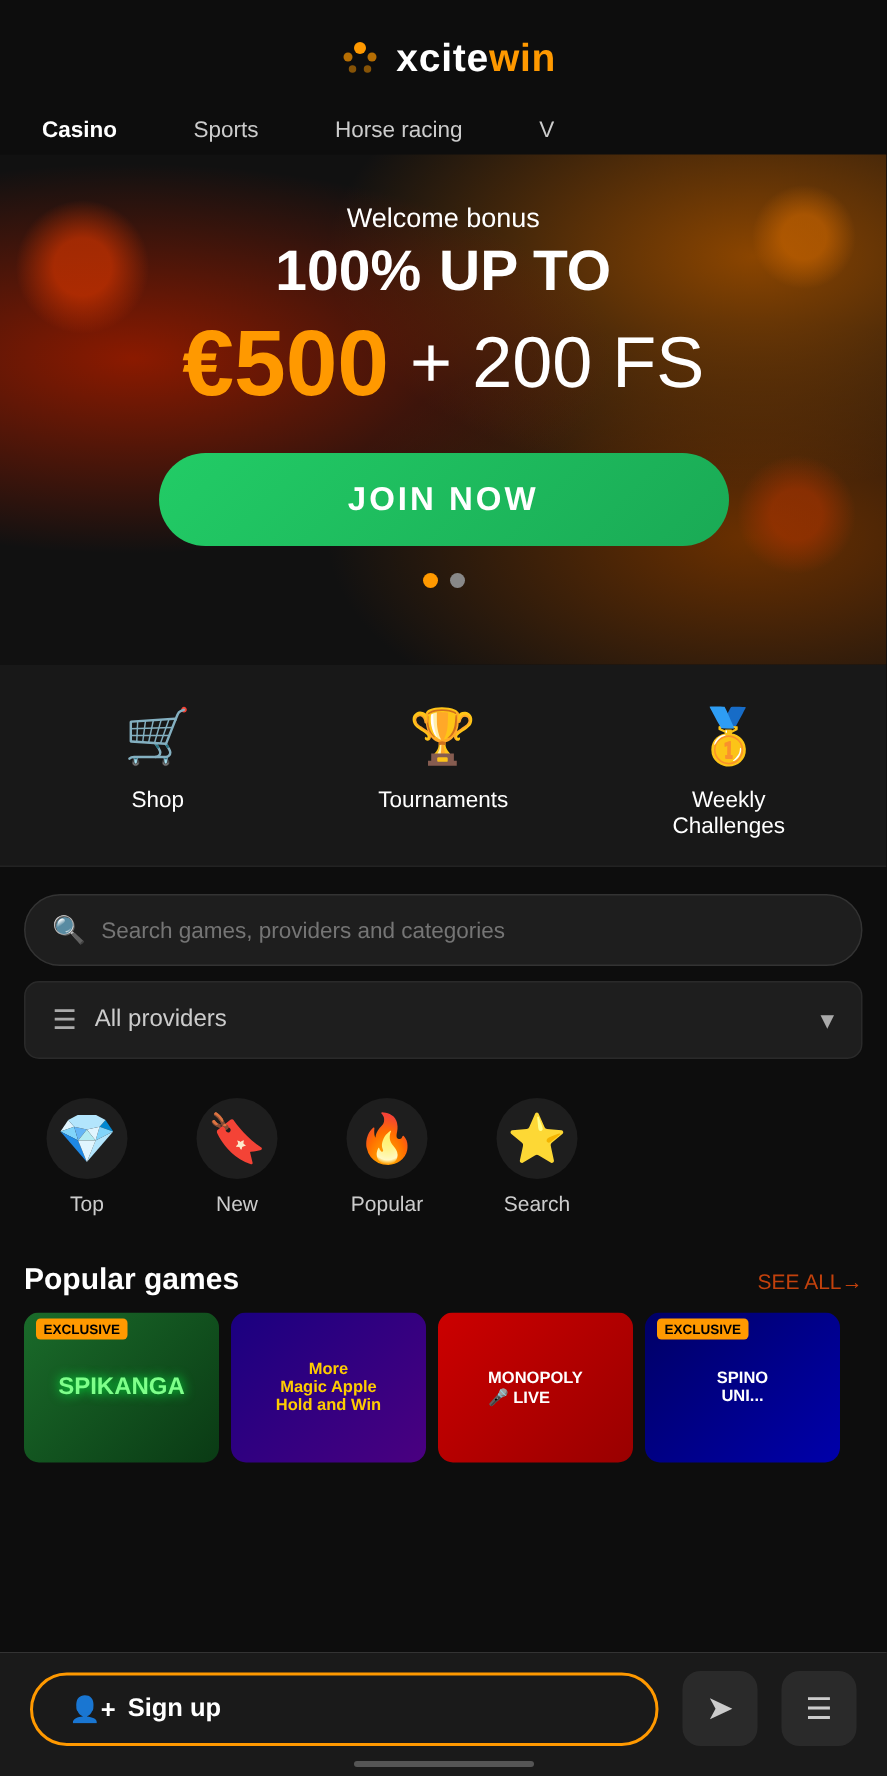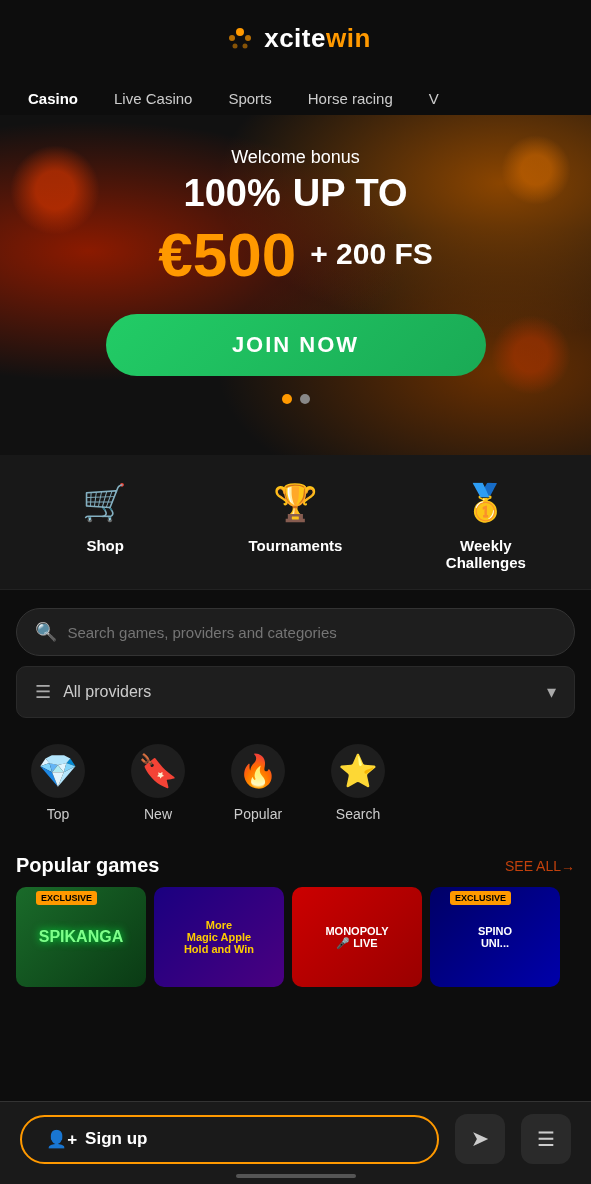--- a/index.html
+++ b/index.html
@@ -18,37 +18,37 @@
       display: flex;
       flex-direction: column;
       align-items: center;
       padding: 18px 0 0;
       background: #0d0d0d;
     }
     .logo-area {
       display: flex;
       align-items: center;
       gap: 4px;
-      margin-bottom: 24px;
+      margin-bottom: 12px;
     }
     .logo-icon {
       width: 40px; height: 40px;
     }
     .logo-text {
       font-size: 26px;
       font-weight: 700;
       letter-spacing: 0.5px;
     }
     .logo-text .excite { color: #fff; }
     .logo-text .win { color: #f90; }
 
     
     .nav {
       display: flex;
-      gap: 0;
+      gap: 15px;
       overflow-x: auto;
       width: 100%;
       padding: 0 10px;
       scrollbar-width: none;
     }
     .nav::-webkit-scrollbar { display: none; }
     .nav-item {
       flex-shrink: 0;
       padding: 8px 18px;
       font-size: 15px;
@@ -132,22 +132,22 @@
       position: relative;
       z-index: 1;
       margin-bottom: 24px;
     }
     .bonus-amount {
       font-size: 62px;
       font-weight: 900;
       color: #f90;
     }
     .bonus-fs {
-      font-size: 30px;
-      font-weight: 700;
+      font-size: 48px;
+      font-weight: 400;
       color: #fff;
     }
     .join-btn {
       background: linear-gradient(135deg, #22cc66, #1aaa55);
       border: none;
       border-radius: 40px;
       padding: 18px 0;
       width: 380px;
       max-width: 90%;
       font-size: 22px;
@@ -188,21 +188,21 @@
       cursor: pointer;
       min-width: 100px;
     }
     .quick-icon {
       width: 52px; height: 52px;
       display: flex; align-items: center; justify-content: center;
       font-size: 36px;
     }
     .quick-label {
       font-size: 15px;
-      font-weight: 700;
+      font-weight: 400;
       color: #fff;
       text-align: center;
     }
 
     
     .search-bar {
       display: flex;
       align-items: center;
       background: #1e1e1e;
       border-radius: 30px;
@@ -314,21 +314,21 @@
       flex-shrink: 0;
       width: 130px;
       height: 100px;
       border-radius: 10px;
       overflow: hidden;
       position: relative;
       background: #333;
     }
     .game-badge {
       position: absolute;
-      top: 4px; left: 20px;
+      top: 4px; left: 8px;
       background: #f90;
       color: #000;
       font-size: 9px;
       font-weight: 800;
       padding: 2px 5px;
       border-radius: 3px;
       text-transform: uppercase;
     }
     
     .game-spikanga {
@@ -353,21 +353,20 @@
       text-align: center;
     }
     .game-monopoly {
       background: linear-gradient(135deg, #cc0000, #990000);
       display: flex; align-items: center; justify-content: center;
     }
     .game-monopoly-text {
       color: #fff;
       font-size: 11px;
       font-weight: 900;
-      text-align: center;
     }
     .game-spino {
       background: linear-gradient(135deg, #000066, #0000aa);
       display: flex; align-items: center; justify-content: center;
     }
     .game-spino-text {
       color: #fff;
       font-size: 11px;
       font-weight: 900;
       text-align: center;
@@ -443,21 +442,20 @@
       <circle cx="15" cy="28" r="2.5" fill="#f90" opacity="0.5"></circle>
       <circle cx="25" cy="28" r="2.5" fill="#f90" opacity="0.5"></circle>
     </svg>
     <span class="logo-text">
       <span class="excite">xcite</span><span class="win">win</span>
     </span>
   </div>
 
   <nav class="nav">
     <div class="nav-item active">Casino</div>
-    <div class="nav-item">Live Casino</div>
     <div class="nav-item">Sports</div>
     <div class="nav-item">Horse racing</div>
     <div class="nav-item">V</div>
   </nav>
 </div>
 
 <div class="hero">
   <div class="hero-blob2"></div>
   <div class="welcome-text">Welcome bonus</div>
   <div class="bonus-line">

